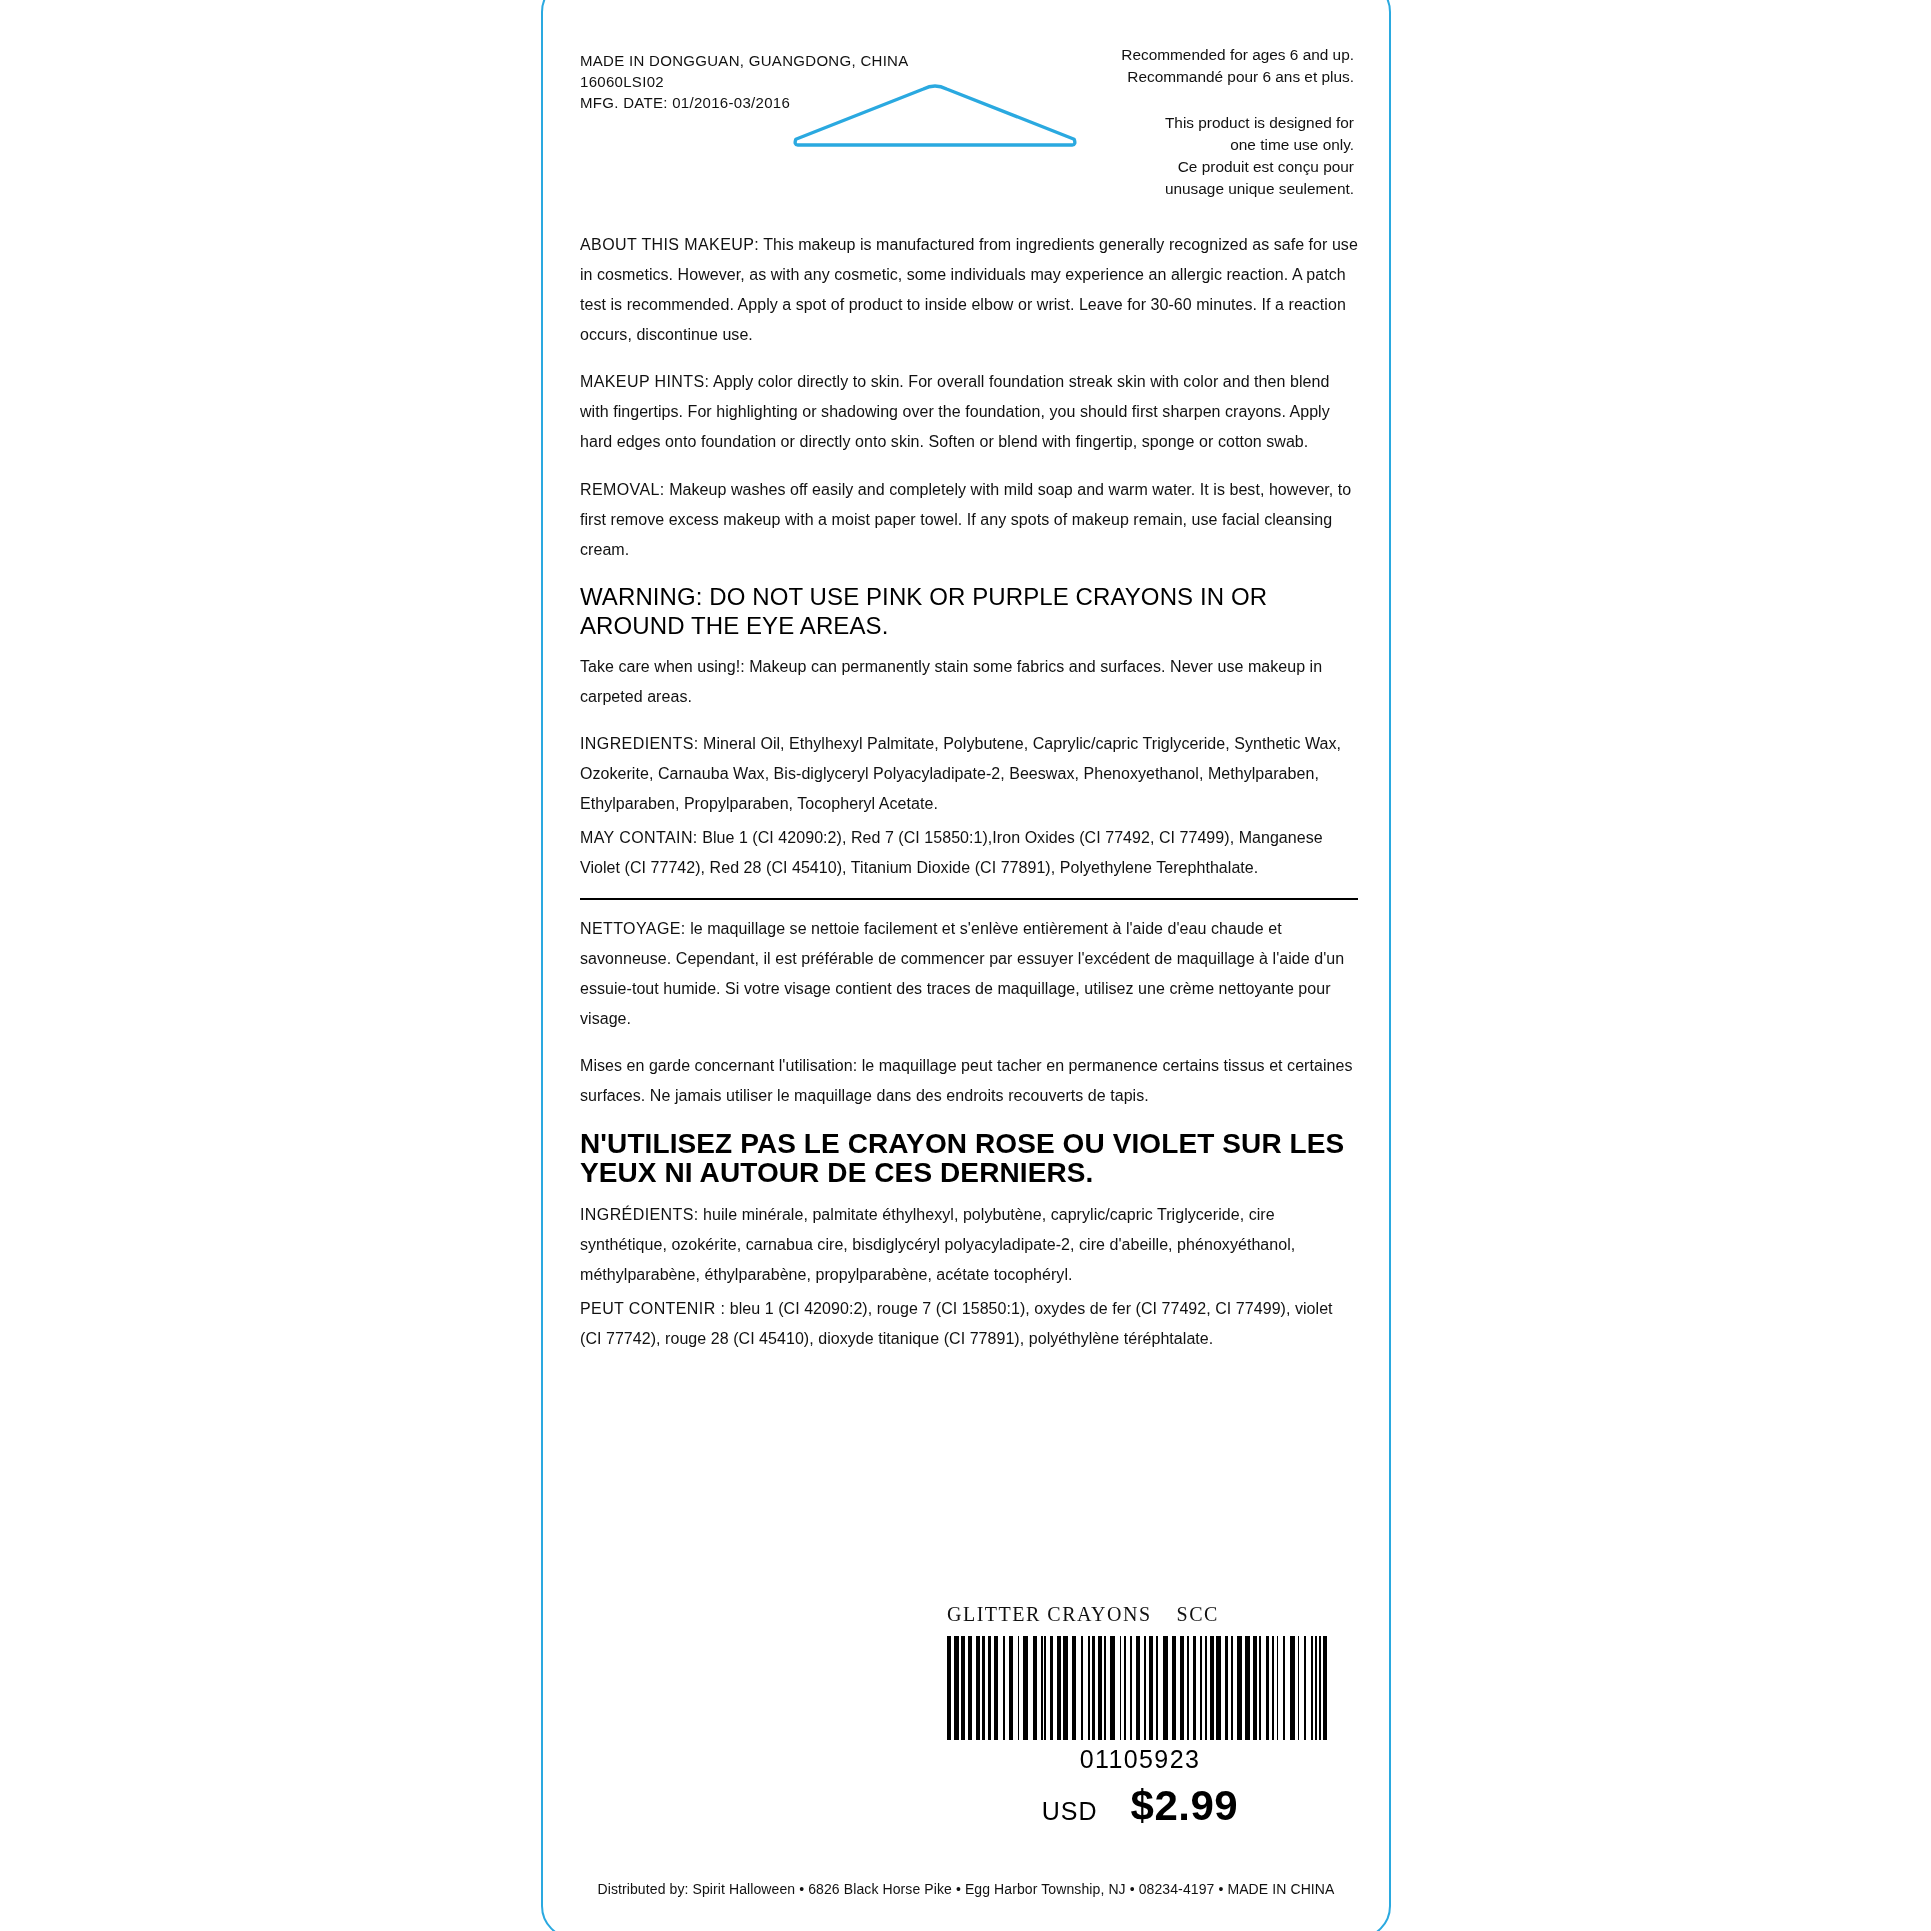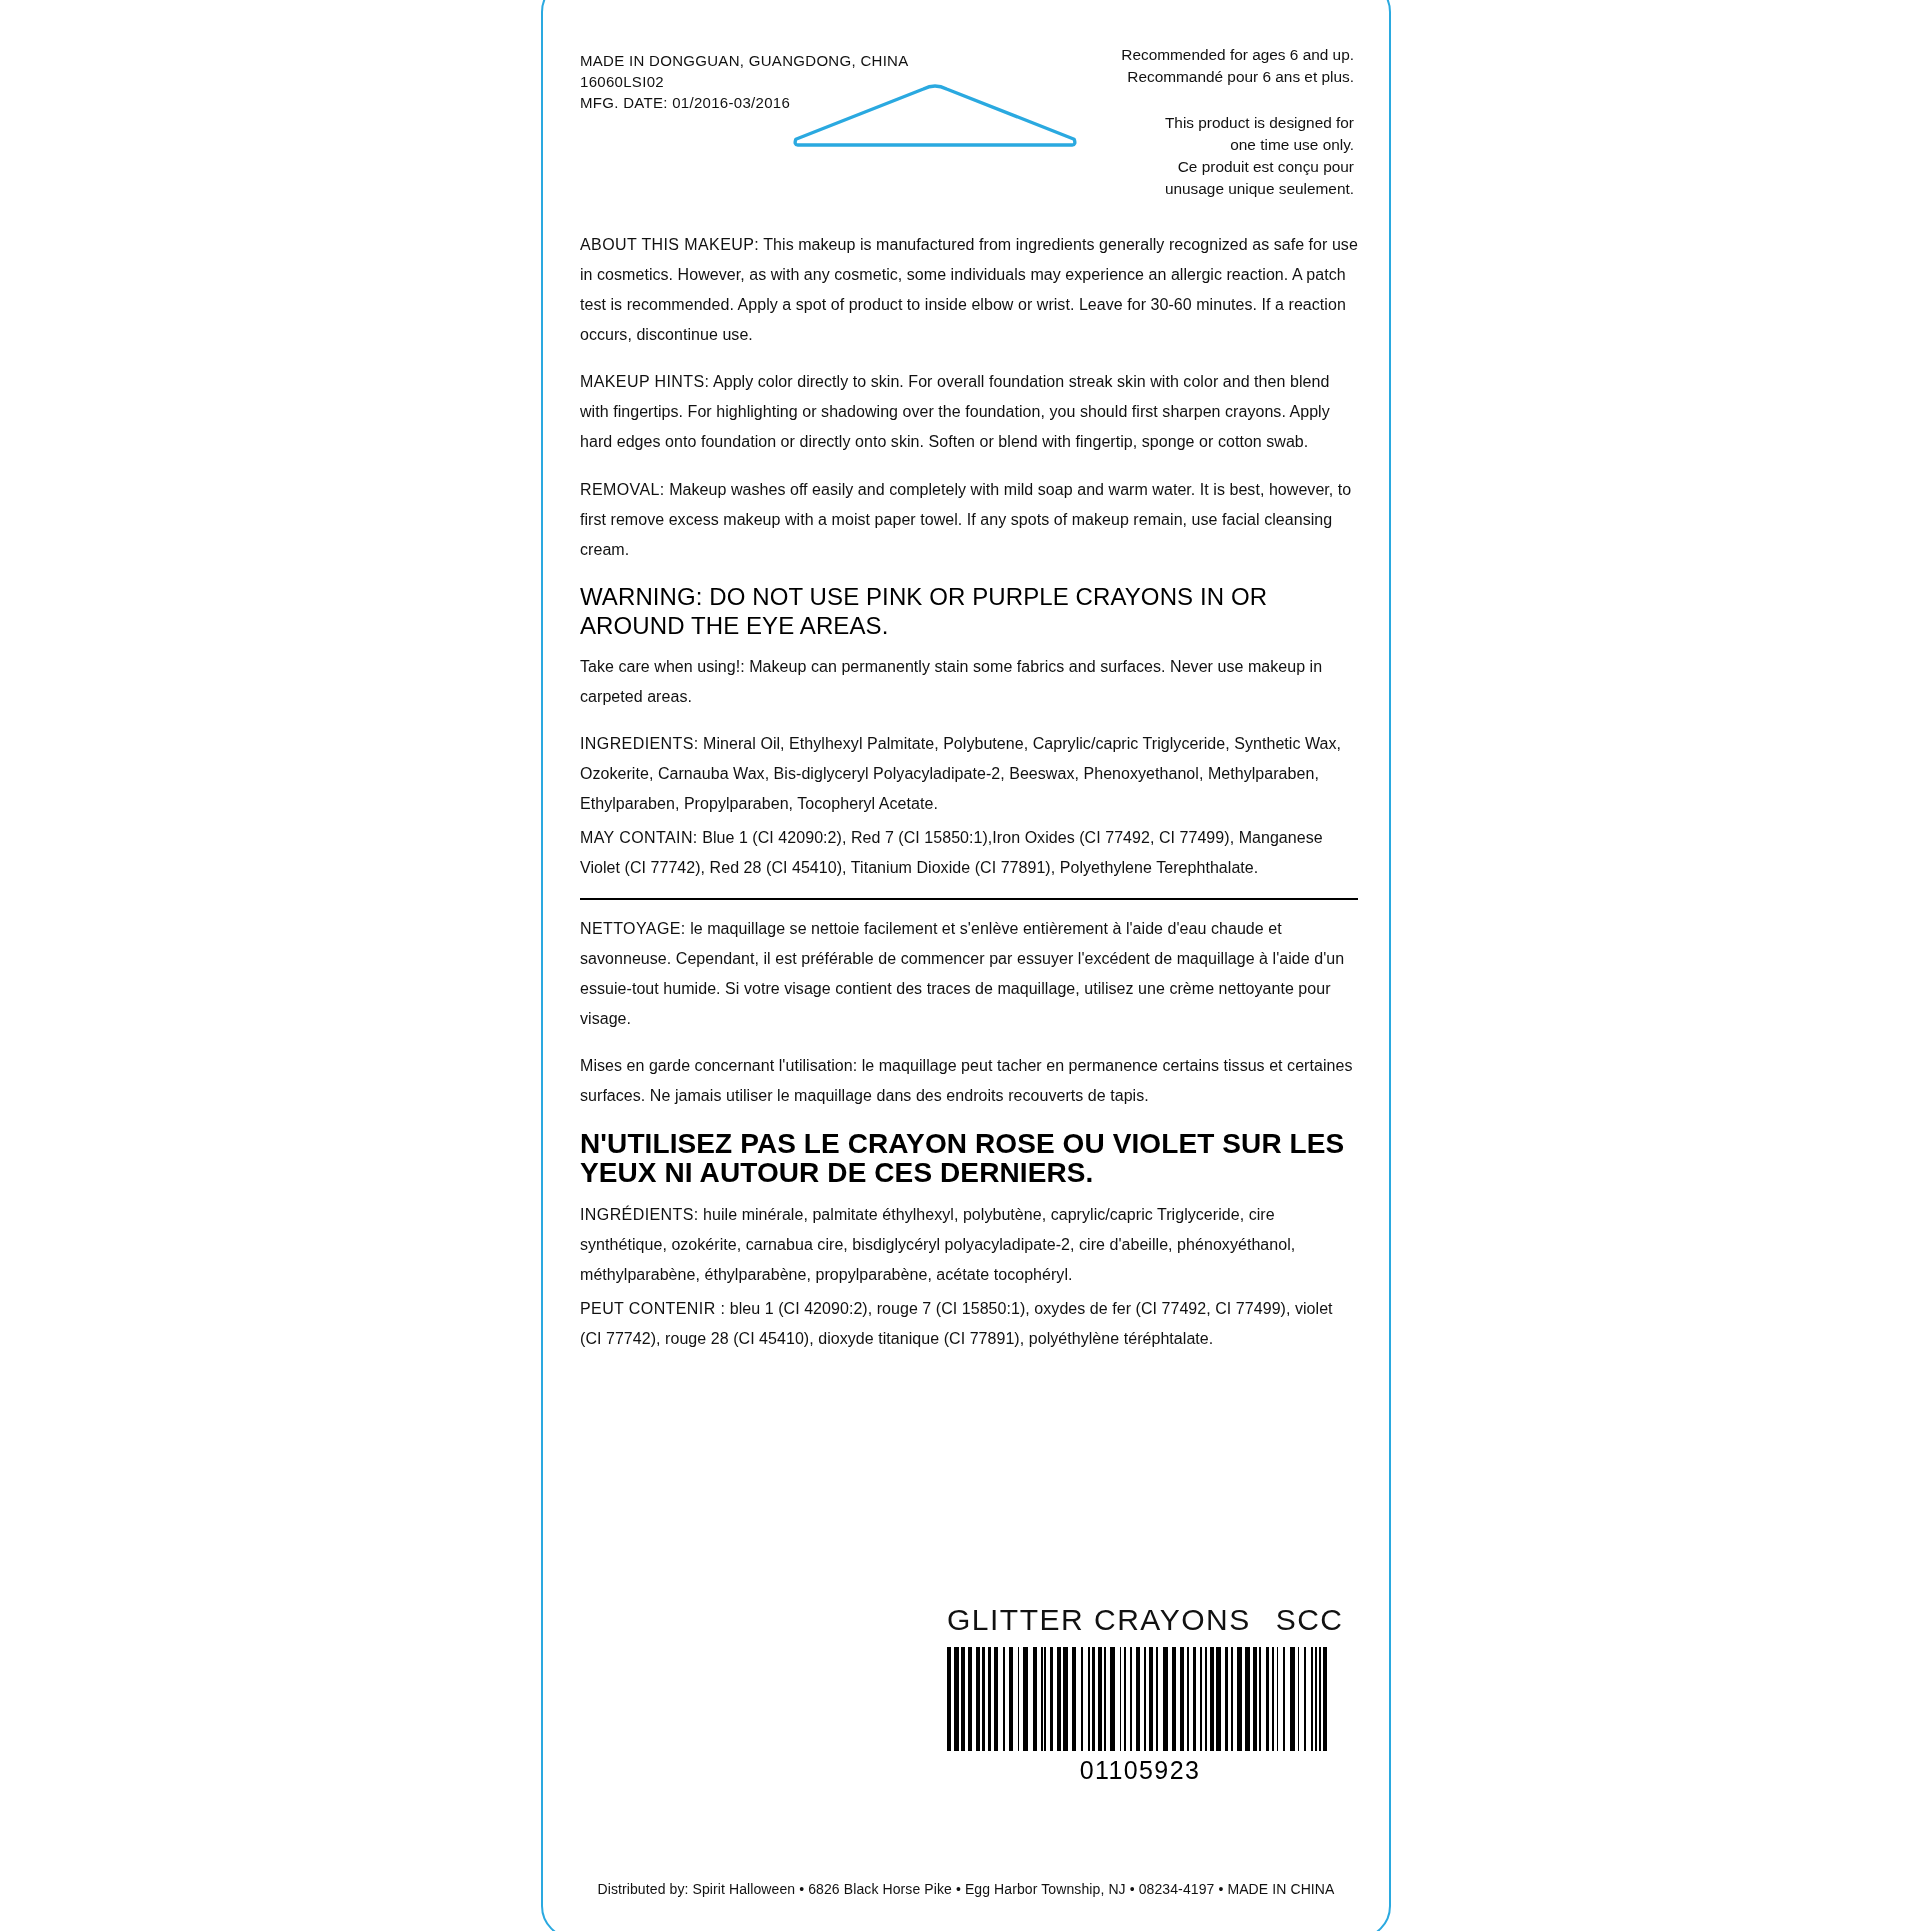--- a/index.html
+++ b/index.html
@@ -129,25 +129,26 @@
   .maycontain { margin-bottom: 15.4px; }
 
   
   .barcode-block {
     position: absolute;
     left: 406px;
     top: 1603px;
     width: 406px;
   }
   .bc-title {
-    font-size: 30px;
+    font-size: 20px;
     letter-spacing: 1.5px;
     color: #111;
     margin-bottom: 9.7px;
     white-space: nowrap;
+    font-family: Liberation Serif, serif;
   }
   .bc-title .scc { margin-left: 25px; }
   .bars {
     height: 104px;
     width: 386px;
     display: flex;
     align-items: stretch;
   }
   .bars span { display: block; background: #000; }
   .bc-num {
@@ -390,19 +391,23 @@
           <span style="width: 1.9px;"></span>
           <span style="width: 1.9px; background: transparent;"></span>
           <span style="width: 1.9px;"></span>
           <span style="width: 1.9px; background: transparent;"></span>
           <span style="width: 2.9px;"></span>
           <span style="width: 1.9px; background: transparent;"></span>
           <span style="width: 3.9px;"></span>
           <span style="width: 1.9px; background: transparent;"></span>
         </div>
       <div class="bc-num">01105923</div>
+      <div class="bc-price">
+        <span class="usd">USD</span>
+        <span class="amt">$2.99</span>
+      </div>
     </div>
 
     <div class="distributed">Distributed by: Spirit Halloween  •  6826 Black Horse Pike  •  Egg Harbor Township, NJ  •  08234-4197  •  MADE IN CHINA</div>
 
   </div>
 </div>
 
 
 </body></html>

